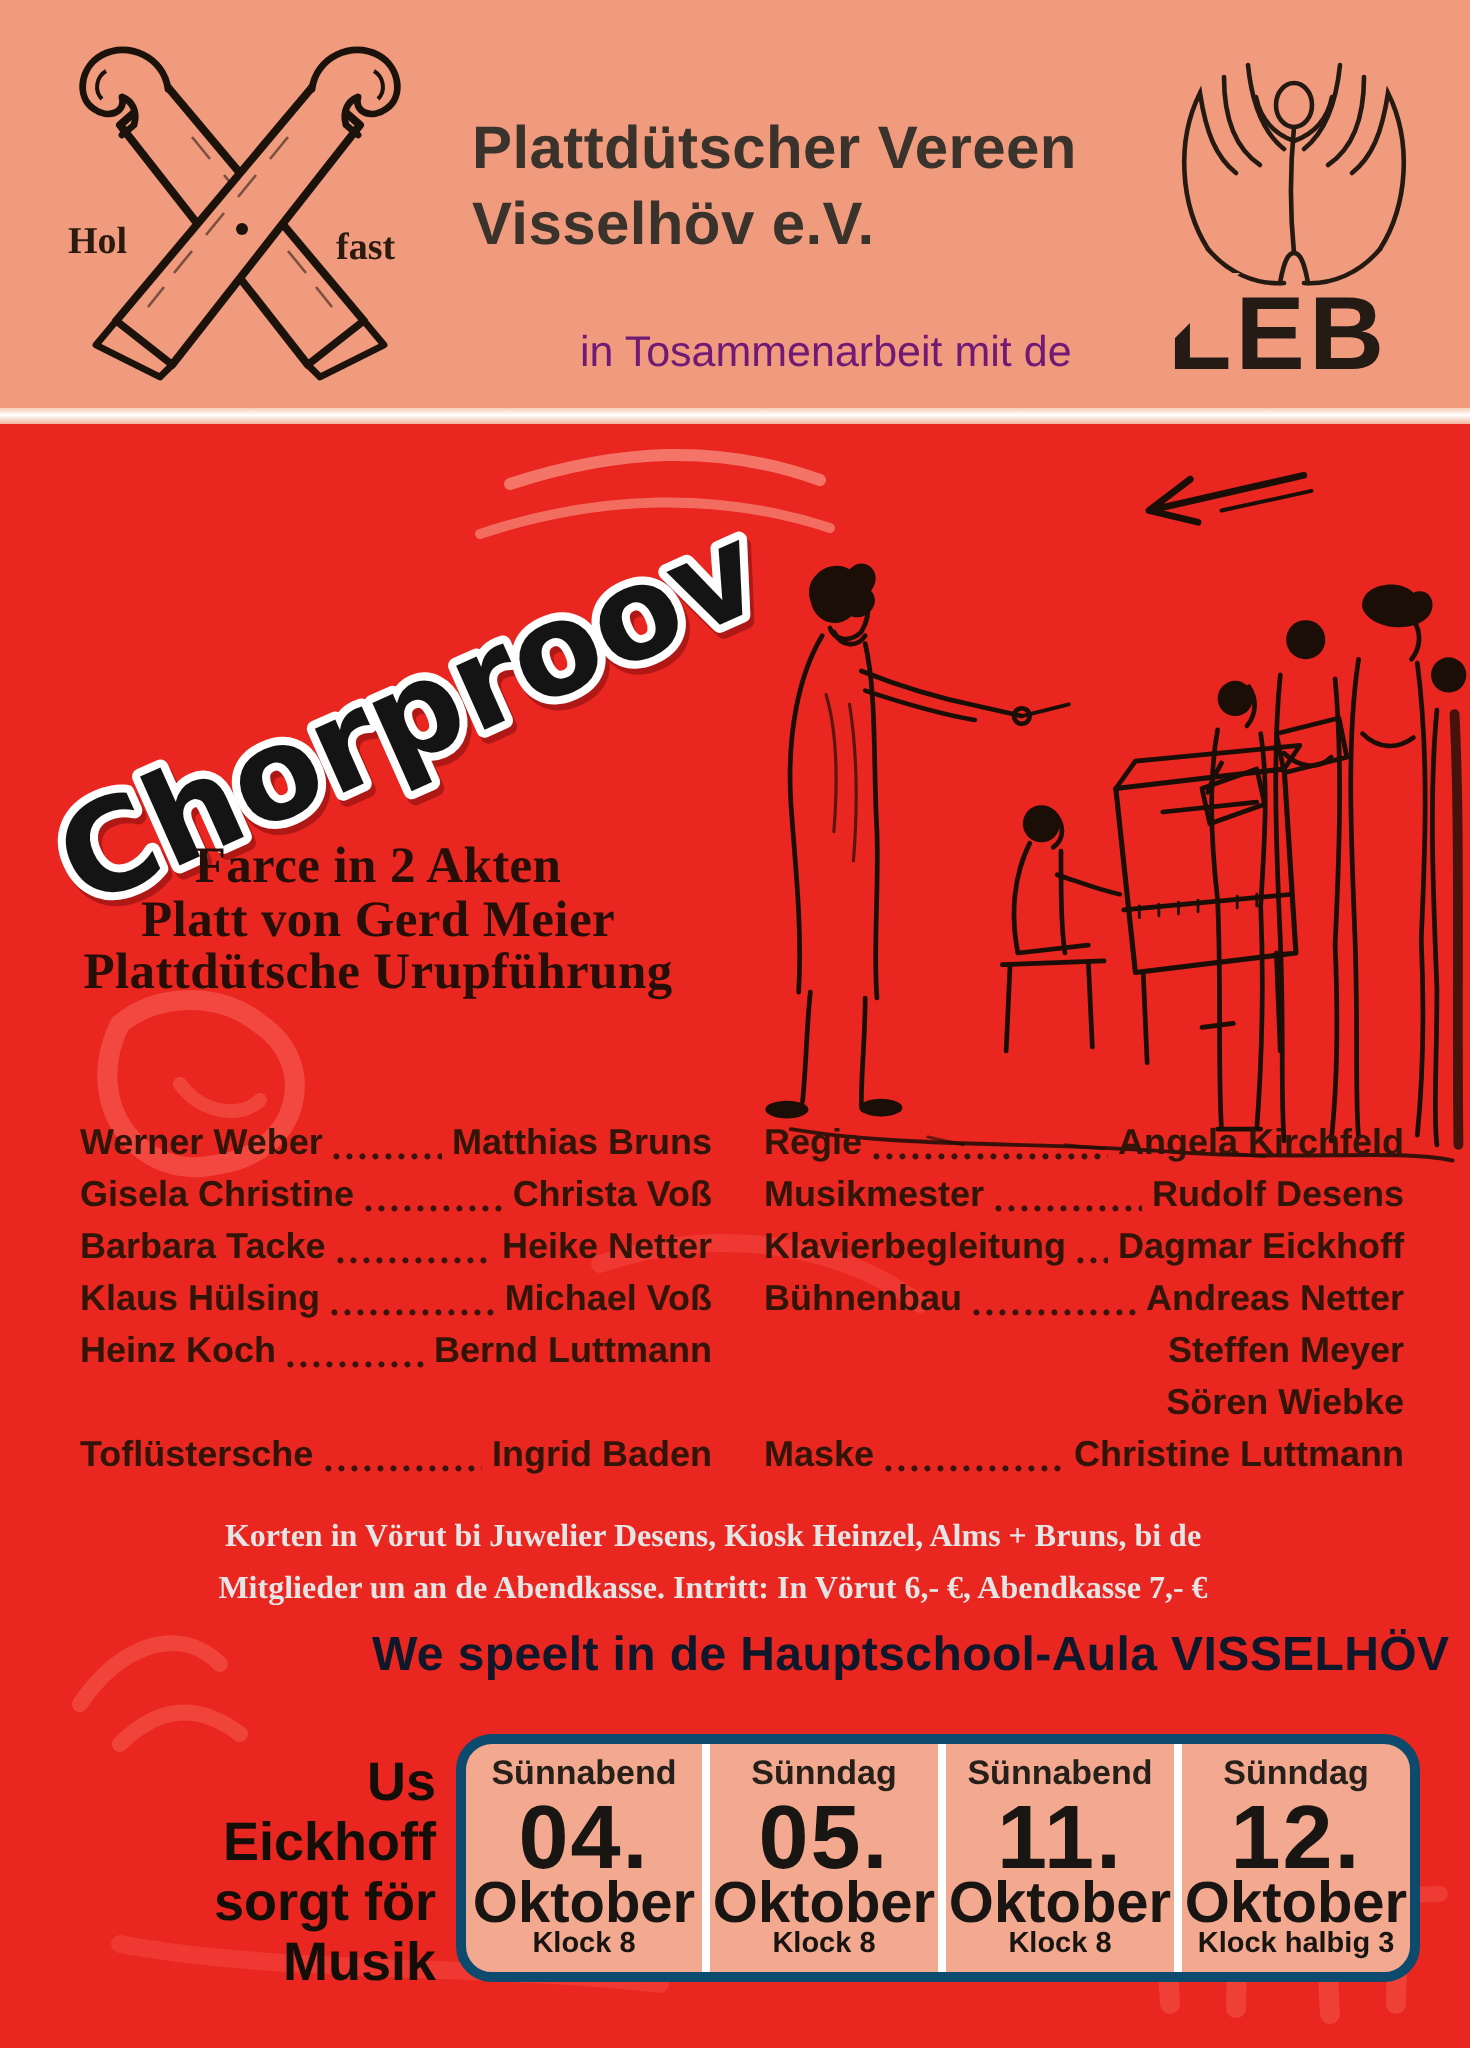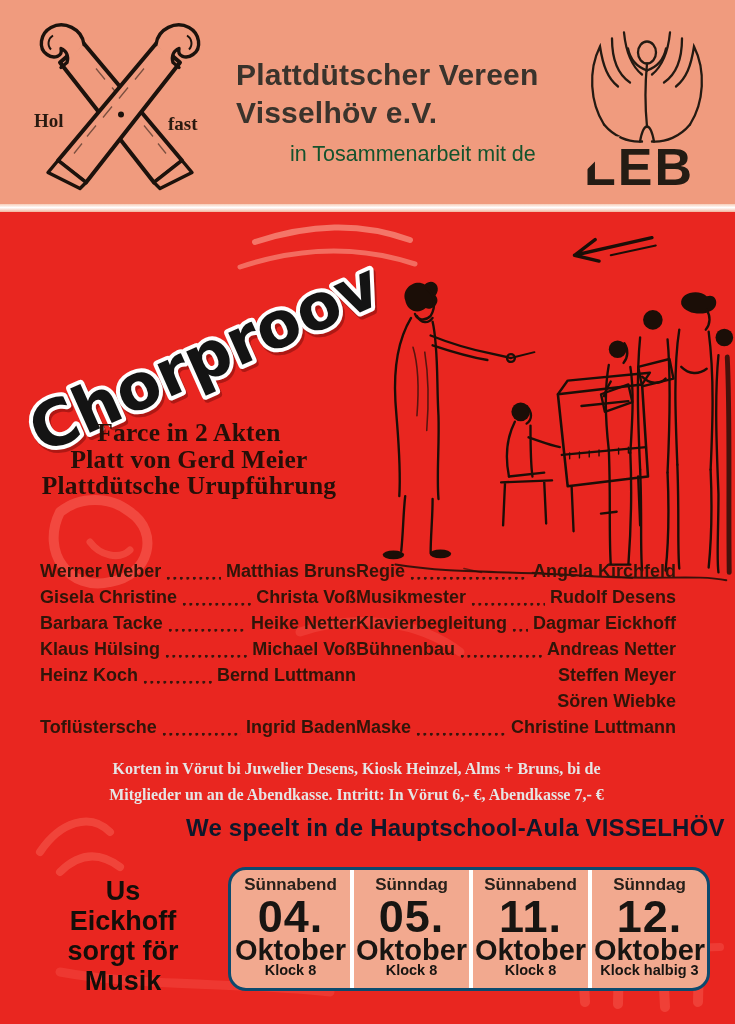--- a/index.html
+++ b/index.html
@@ -14,55 +14,55 @@
     font-family:"Liberation Sans",sans-serif;background:var(--red);
     margin:0 auto;
   }
   
   .header{position:absolute;left:0;top:0;width:735px;height:204px;background:var(--salmon);}
   .stripe{position:absolute;left:0;top:204px;width:735px;height:8px;
     background:linear-gradient(#f7cdb8,#ffffff 45%,#f2b49d);}
   .holfast-svg{position:absolute;left:20px;top:22px;width:200px;height:176px;overflow:visible;}
   .org-block{position:absolute;left:236px;top:56px;color:#3a332c;font-weight:bold;
     font-size:30px;line-height:38px;letter-spacing:.2px;}
-  .coop-line{position:absolute;left:290px;top:142px;color:#14532d;font-size:21.5px;}
+  .coop-line{position:absolute;left:290px;top:164px;color:#701a75;font-size:21.5px;}
   .leb-svg{position:absolute;left:570px;top:22px;width:154px;height:176px;overflow:visible;}
   .holfast-word{font:bold 19px "Liberation Serif",serif;fill:#2a1a10;}
   .leb-text{font:900 52px "Liberation Sans",sans-serif;fill:#241c14;letter-spacing:2px;}
   
   .body{position:absolute;left:0;top:212px;width:735px;height:812px;background:var(--red);}
   .watermark{position:absolute;left:0;top:0;width:735px;height:812px;}
   .sketch-svg{position:absolute;left:372px;top:8px;width:363px;height:372px;overflow:visible;}
   .title-svg{position:absolute;left:30px;top:24px;width:425px;height:250px;overflow:visible;
     filter:drop-shadow(2px 3px 0 rgba(70,0,0,.35));}
   .title-text{font:bold 64px "DejaVu Sans",sans-serif;fill:#141414;stroke:#ffffff;
     stroke-width:8;paint-order:stroke;stroke-linejoin:round;}
   .subtitle{position:absolute;left:26px;top:208px;width:326px;text-align:center;
     font-family:"Liberation Serif",serif;font-weight:bold;font-size:25.5px;
     line-height:26.5px;color:#260f08;letter-spacing:.2px;}
   
   .cast{position:absolute;left:40px;top:346px;width:662px;display:grid;
-    grid-template-columns:316px 320px;}
+    grid-template-columns:316px 320px;column-gap:26px;}
   .cast-row{display:flex;height:26px;line-height:26px;font-size:18px;
     font-weight:bold;color:#311509;white-space:nowrap;}
   .cast-name{margin-left:auto;}
   .leader{flex:1 1 auto;min-width:8px;margin:0 5px;
     background-image:radial-gradient(circle at 2.2px 2.2px, rgba(43,19,10,.92) 1.25px, transparent 1.75px);
     background-size:6.5px 5px;background-repeat:repeat-x;background-position:0 18px;}
   
   .tickets{position:absolute;left:14px;top:544px;width:685px;text-align:center;
     font-family:"Liberation Serif",serif;font-weight:bold;font-size:16px;
     line-height:26px;color:#e5e5e5;}
   .venue{position:absolute;left:186px;top:602px;font-size:24px;font-weight:bold;
     color:#0f172a;white-space:nowrap;letter-spacing:.2px;}
   
-  .music{position:absolute;left:28px;top:664px;width:190px;text-align:center;
+  .music{position:absolute;left:28px;top:664px;width:190px;text-align:right;
     font-weight:bold;font-size:27px;line-height:30px;color:#140e09;}
   .dates{position:absolute;left:228px;top:655px;width:482px;height:124px;
-    background:var(--box);border:3px solid #0c4a6e;border-radius:18px;
+    background:var(--box);border:5px solid #0c4a6e;border-radius:18px;
     display:grid;grid-template-columns:1fr 1fr 1fr 1fr;box-sizing:border-box;overflow:hidden;}
   .date-card{display:flex;flex-direction:column;align-items:center;padding-top:5px;
     border-left:4px solid #ffffff;min-width:0;}
   .date-card:first-child{border-left:none;}
   .date-day{font-size:17px;font-weight:bold;color:#27201a;line-height:20px;}
   .date-number{font-size:45px;font-weight:bold;line-height:44px;color:#181512;letter-spacing:1px;}
   .date-month{font-size:29px;font-weight:bold;line-height:23px;color:#181512;}
   .date-time{font-size:14.5px;font-weight:bold;line-height:16px;color:#181512;white-space:nowrap;}
   .sk{fill:none;stroke:#1b0e07;stroke-width:2.4;stroke-linecap:round;stroke-linejoin:round;}
   .skb{fill:#1b0e07;stroke:none;}

